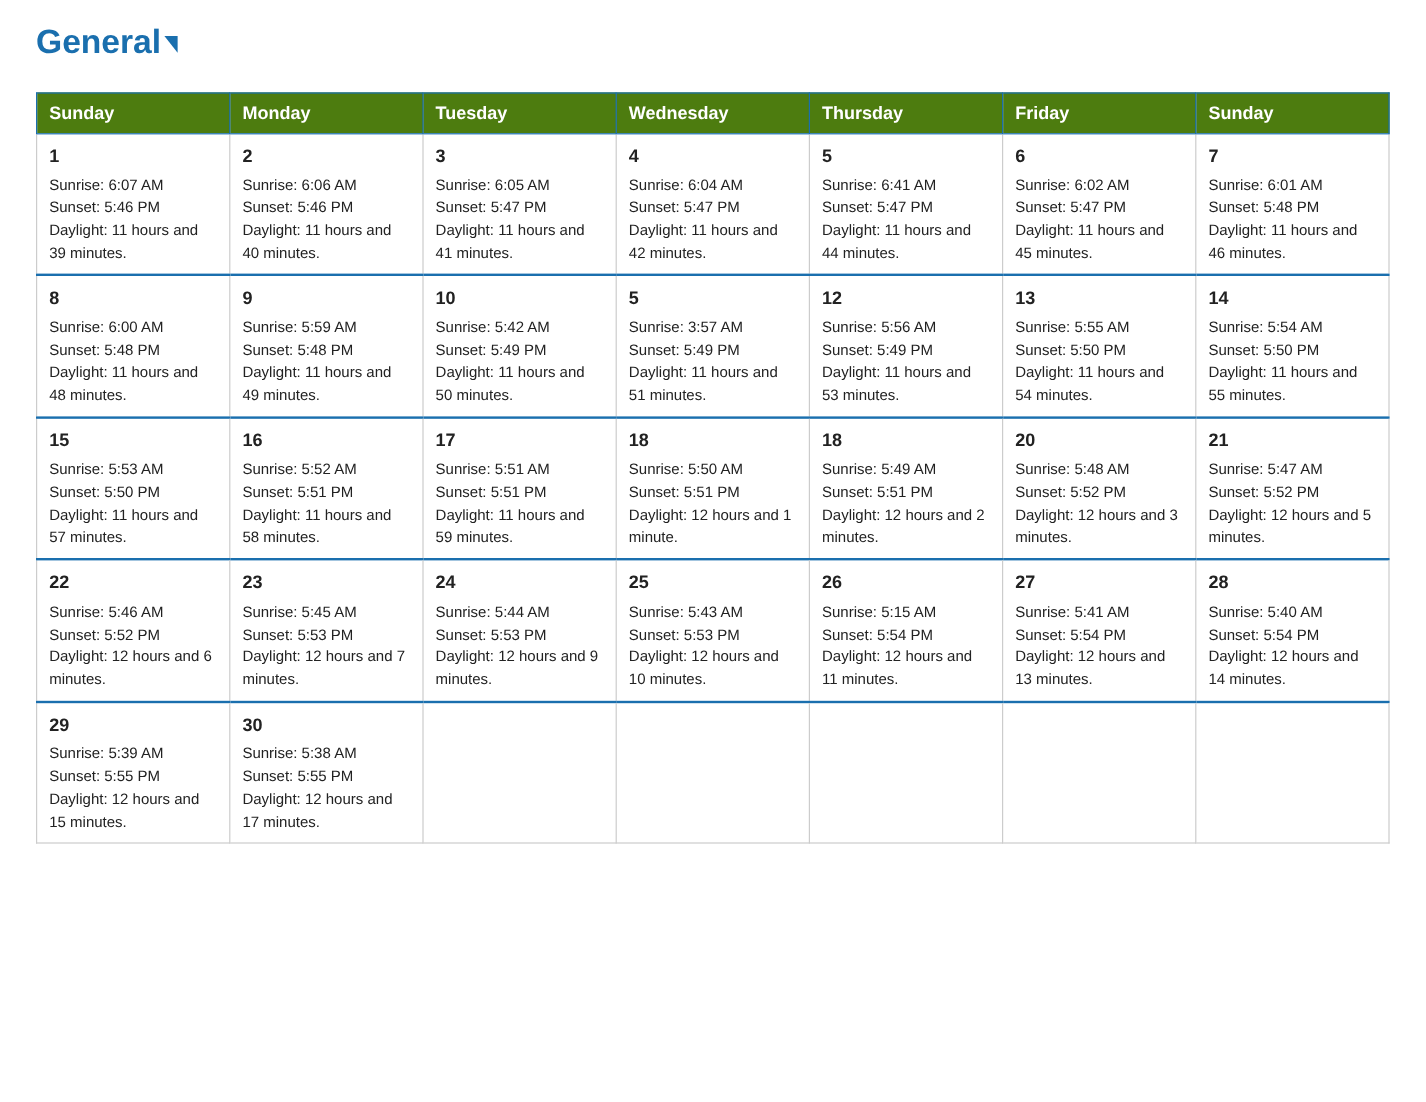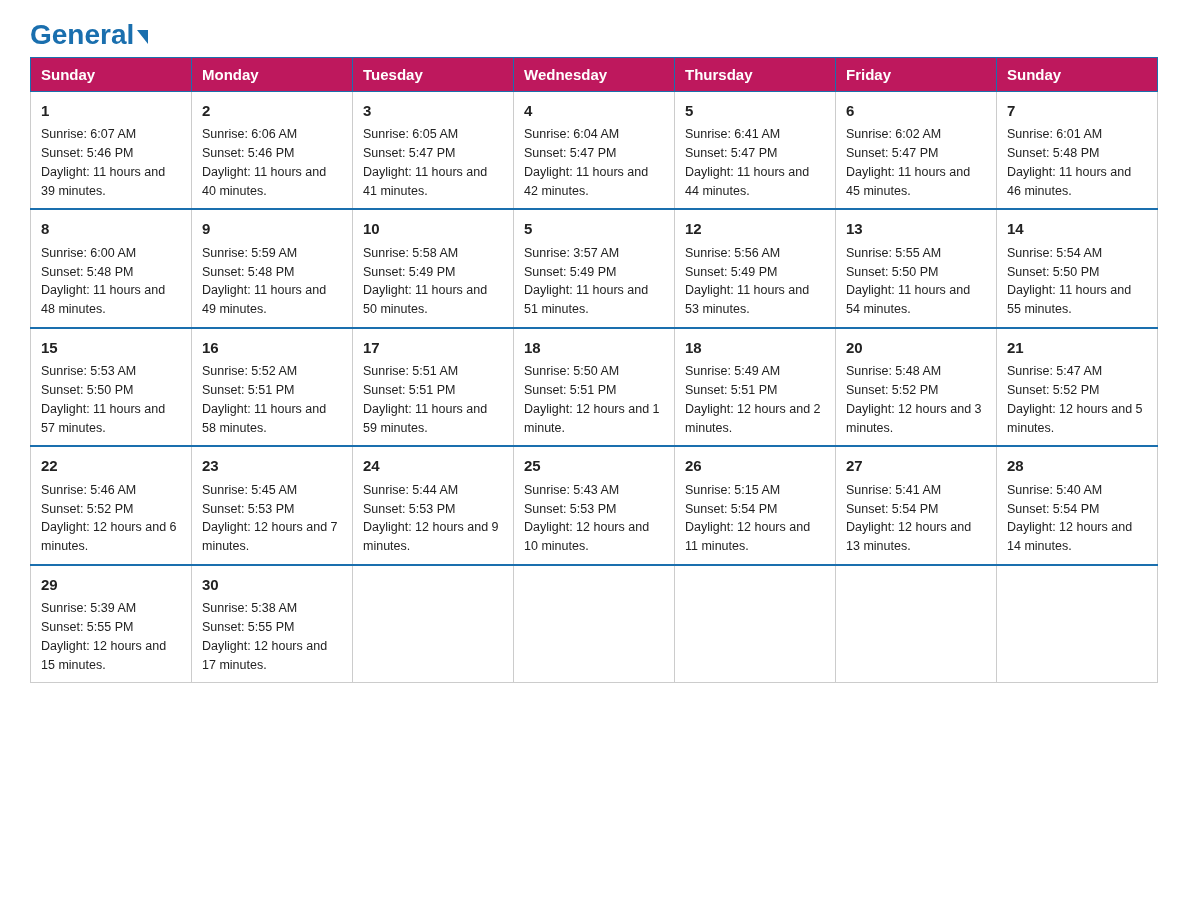--- a/index.html
+++ b/index.html
@@ -8,21 +8,21 @@
       background: #fff;
       color: #222;
       width: 1188px;
       min-height: 918px;
       padding: 20px 30px;
     }
     .header {
       display: flex;
       justify-content: space-between;
       align-items: flex-start;
-      margin-bottom: 10px;
+      margin-bottom: 30px;
     }
     .logo {
       display: flex;
       flex-direction: column;
       align-items: flex-start;
     }
     .logo-text {
       font-size: 28px;
       font-weight: bold;
       color: #222;
@@ -44,21 +44,21 @@
       font-size: 22px;
       color: #333;
       margin-top: 4px;
     }
     table {
       width: 100%;
       border-collapse: collapse;
       table-layout: fixed;
     }
     thead tr th {
-      background-color: #be185d;
+      background-color: #4d7c0f;
       color: #fff;
       font-size: 15px;
       font-weight: bold;
       padding: 8px 10px;
       text-align: left;
       border: 1px solid #1a6fae;
     }
     tbody tr td {
       vertical-align: top;
       padding: 8px 10px;
@@ -114,21 +114,21 @@
         <td><span class="day-num">2</span><span>Sunrise: 6:06 AM</span><br><span>Sunset: 5:46 PM</span><br><span>Daylight: 11 hours and 40 minutes.</span></td>
         <td><span class="day-num">3</span><span>Sunrise: 6:05 AM</span><br><span>Sunset: 5:47 PM</span><br><span>Daylight: 11 hours and 41 minutes.</span></td>
         <td><span class="day-num">4</span><span>Sunrise: 6:04 AM</span><br><span>Sunset: 5:47 PM</span><br><span>Daylight: 11 hours and 42 minutes.</span></td>
         <td><span class="day-num">5</span><span>Sunrise: 6:41 AM</span><br><span>Sunset: 5:47 PM</span><br><span>Daylight: 11 hours and 44 minutes.</span></td>
         <td><span class="day-num">6</span><span>Sunrise: 6:02 AM</span><br><span>Sunset: 5:47 PM</span><br><span>Daylight: 11 hours and 45 minutes.</span></td>
         <td><span class="day-num">7</span><span>Sunrise: 6:01 AM</span><br><span>Sunset: 5:48 PM</span><br><span>Daylight: 11 hours and 46 minutes.</span></td>
       </tr>
       <tr>
         <td><span class="day-num">8</span><span>Sunrise: 6:00 AM</span><br><span>Sunset: 5:48 PM</span><br><span>Daylight: 11 hours and 48 minutes.</span></td>
         <td><span class="day-num">9</span><span>Sunrise: 5:59 AM</span><br><span>Sunset: 5:48 PM</span><br><span>Daylight: 11 hours and 49 minutes.</span></td>
-        <td><span class="day-num">10</span><span>Sunrise: 5:58 AM</span><br><span>Sunset: 5:49 PM</span><br><span>Daylight: 11 hours and 50 minutes.</span></td>
+        <td><span class="day-num">10</span><span>Sunrise: 5:42 AM</span><br><span>Sunset: 5:49 PM</span><br><span>Daylight: 11 hours and 50 minutes.</span></td>
         <td><span class="day-num">5</span><span>Sunrise: 3:57 AM</span><br><span>Sunset: 5:49 PM</span><br><span>Daylight: 11 hours and 51 minutes.</span></td>
         <td><span class="day-num">12</span><span>Sunrise: 5:56 AM</span><br><span>Sunset: 5:49 PM</span><br><span>Daylight: 11 hours and 53 minutes.</span></td>
         <td><span class="day-num">13</span><span>Sunrise: 5:55 AM</span><br><span>Sunset: 5:50 PM</span><br><span>Daylight: 11 hours and 54 minutes.</span></td>
         <td><span class="day-num">14</span><span>Sunrise: 5:54 AM</span><br><span>Sunset: 5:50 PM</span><br><span>Daylight: 11 hours and 55 minutes.</span></td>
       </tr>
       <tr>
         <td><span class="day-num">15</span><span>Sunrise: 5:53 AM</span><br><span>Sunset: 5:50 PM</span><br><span>Daylight: 11 hours and 57 minutes.</span></td>
         <td><span class="day-num">16</span><span>Sunrise: 5:52 AM</span><br><span>Sunset: 5:51 PM</span><br><span>Daylight: 11 hours and 58 minutes.</span></td>
         <td><span class="day-num">17</span><span>Sunrise: 5:51 AM</span><br><span>Sunset: 5:51 PM</span><br><span>Daylight: 11 hours and 59 minutes.</span></td>
         <td><span class="day-num">18</span><span>Sunrise: 5:50 AM</span><br><span>Sunset: 5:51 PM</span><br><span>Daylight: 12 hours and 1 minute.</span></td>

